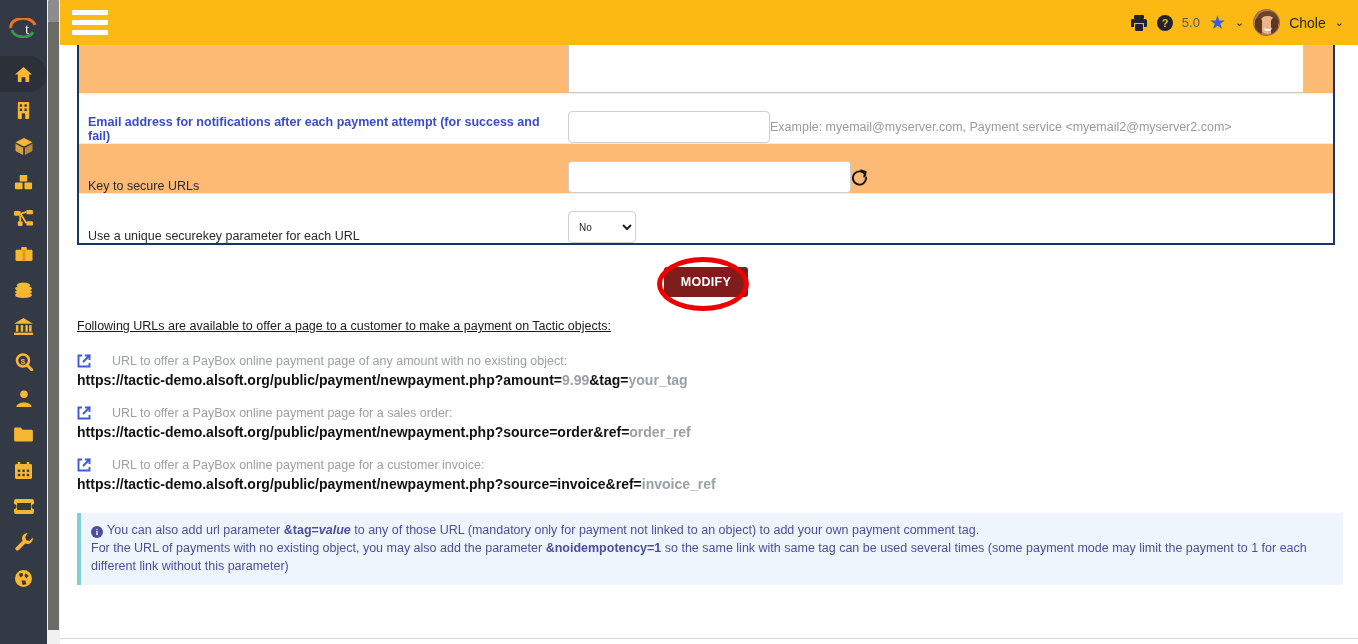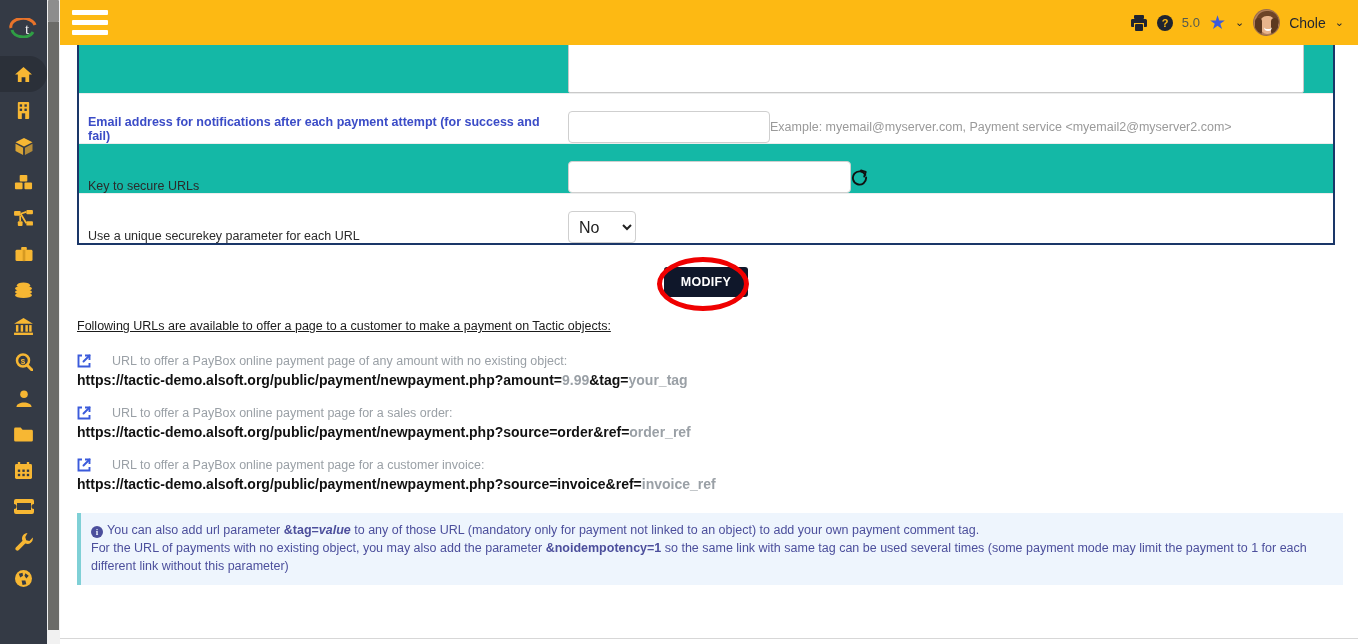--- a/index.html
+++ b/index.html
@@ -90,21 +90,21 @@
   
   .form-table {
     margin: 0 18px 0 17px;
     border-left: 2px solid #1a3668;
     border-right: 2px solid #1a3668;
     border-bottom: 2px solid #1a3668;
     border-top: none;
     width: 1258px;
   }
   .frow { display: flex; align-items: flex-end; min-height: 50px; }
-  .frow.odd  { background: #14b8a6; }
+  .frow.odd  { background: #fdba74; }
   .frow.even { background: #ffffff; }
   .frow + .frow { border-top: 1px solid #eceded; }
   .fcell-label {
     width: 489px; flex: 0 0 489px;
     display: flex; align-items: center;
     padding: 0 8px 0 9px;
     font-size: 12.5px; color: #2b2b2b;
   }
   .fcell-label.emph { color: #3b4cc7; font-weight: bold; }
   .fcell-value {
@@ -126,30 +126,30 @@
   input.ti-email { width: 202px; }
   input.ti-key { width: 283px; }
   .hint { font-size: 12.5px; color: #9a9a9a; }
   .refresh-btn {
     color: #1b1b1b; font-size: 17px; cursor: pointer;
     display: flex; align-items: center; line-height: 1;
   }
   select.sel {
     width: 68px; height: 32px; border: 1px solid #cfcfcf; border-radius: 4px;
     background: #ffffff; font-family: "Liberation Sans", sans-serif;
-    font-size: 16px; color: #222; padding-left: 6px; cursor: pointer;
+    font-size: 10px; color: #222; padding-left: 6px; cursor: pointer;
   }
 
   
   .btn-wrap {
     position: relative; height: 74px;
     display: flex; align-items: center; justify-content: center;
   }
   .modify-btn {
-    background: #0f172a; color: #ffffff; border: none;
+    background: #7f1d1d; color: #ffffff; border: none;
     font-family: "Liberation Sans", sans-serif;
     font-size: 12.5px; font-weight: bold; letter-spacing: .3px;
     padding: 8px 17px; border-radius: 3px; cursor: pointer;
     position: relative; z-index: 2;
     margin-left: -6px;
   }
   .annot-ellipse {
     position: absolute; left: 50%; top: 50%;
     transform: translate(calc(-50% - 6px), calc(-50% + 2px));
     width: 92px; height: 54px;

